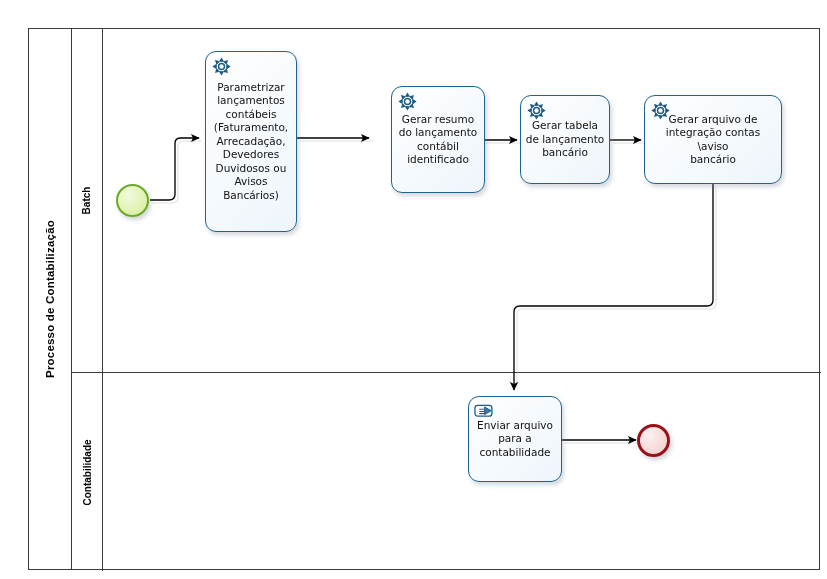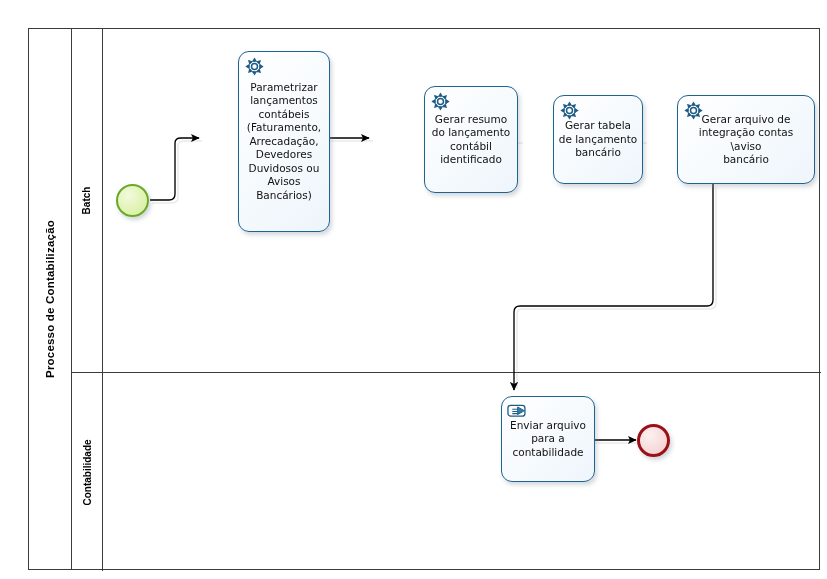--- a/index.html
+++ b/index.html
@@ -78,21 +78,20 @@
     position: absolute;
     box-sizing: border-box;
     border: 1.8px solid #1f6391;
     border-radius: 11px;
     background: linear-gradient(135deg, #ffffff 0%, #f7fbfe 45%, #eef5fb 100%);
     box-shadow: 2px 3px 4px rgba(120,135,150,0.32);
     display: flex;
     align-items: center;
     justify-content: center;
     padding: 2px 4px;
-    margin-left: 33px;
   }
   .task-label {
     text-align: center;
     font-size: 10.5px;
     line-height: 13.5px;
     color: #111111;
     font-family: "DejaVu Sans", sans-serif;
     white-space: pre-line;
   }
   .task-icon {

